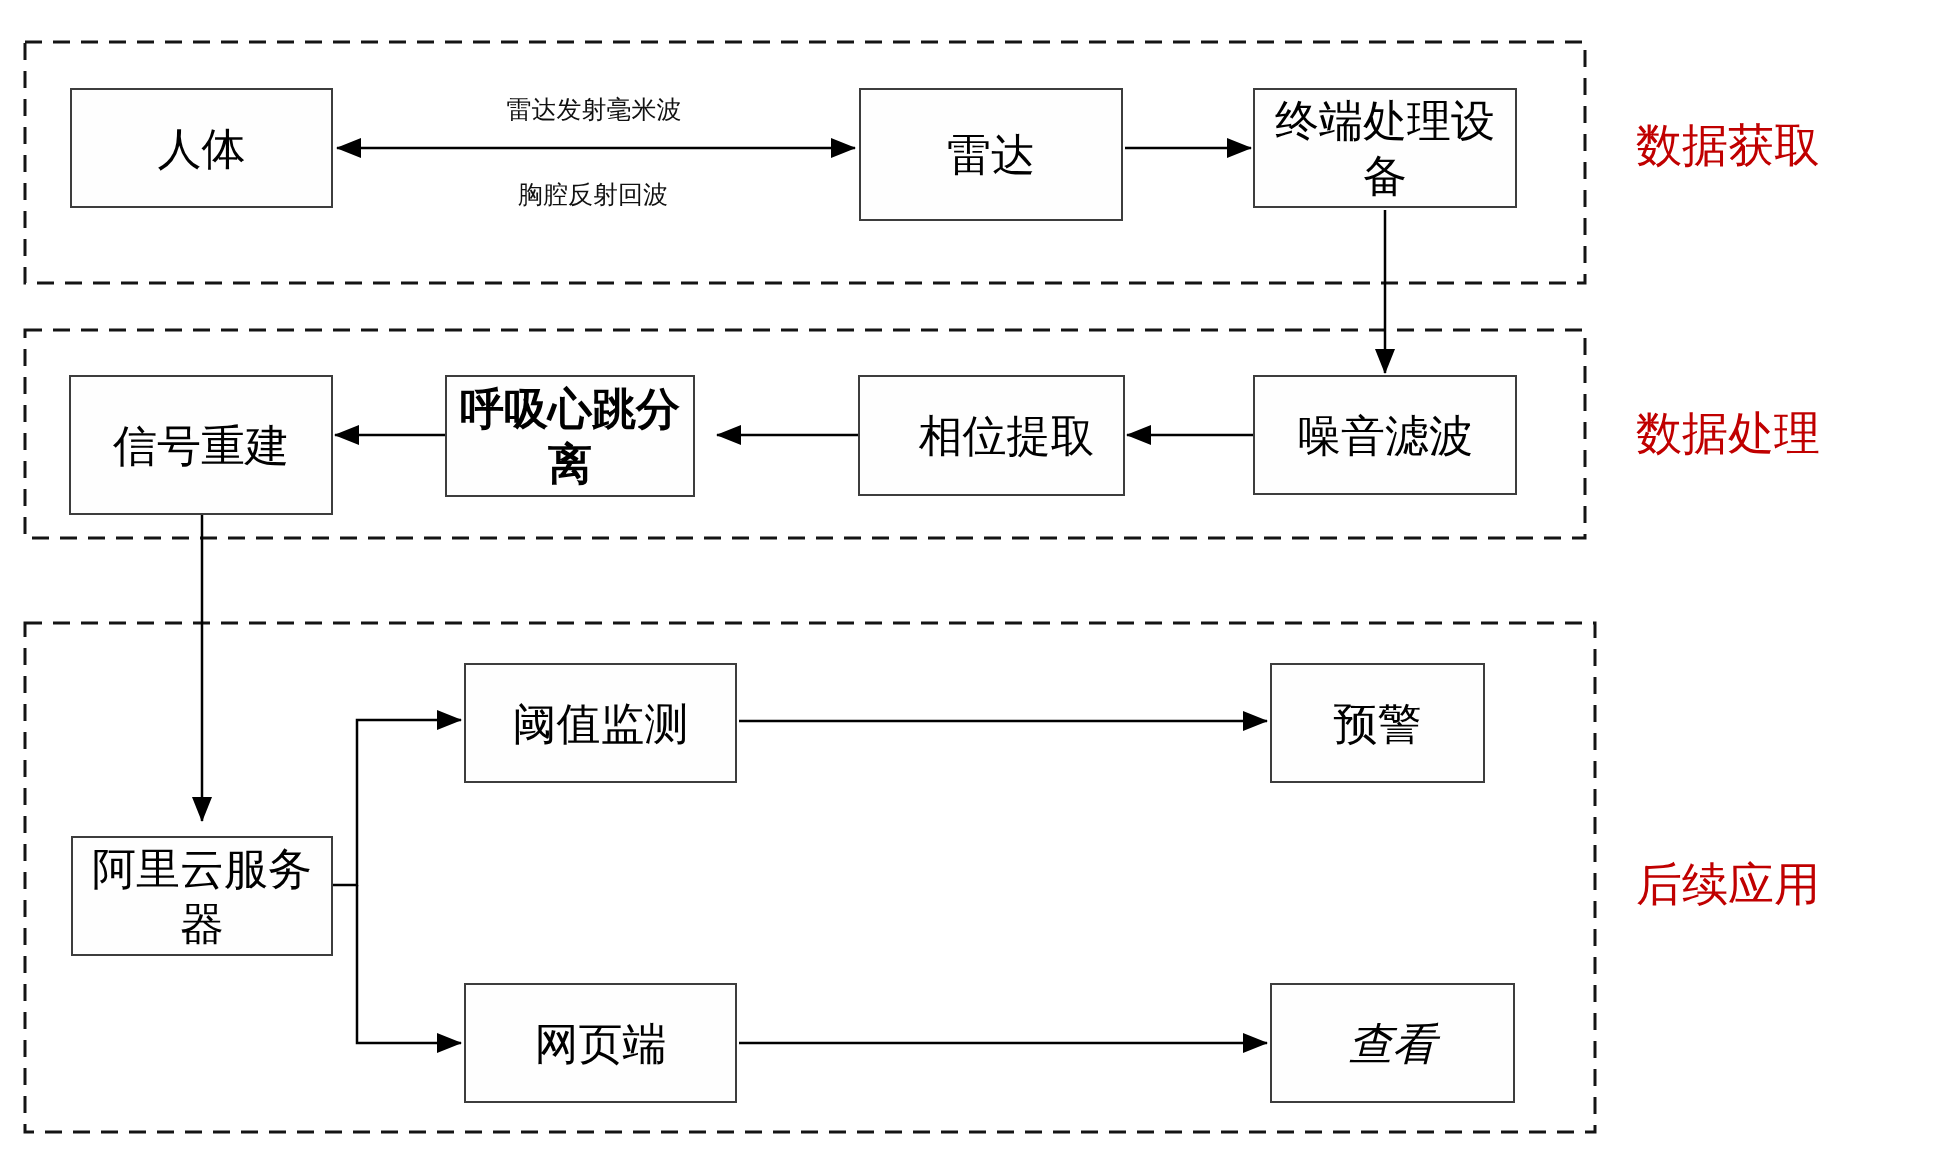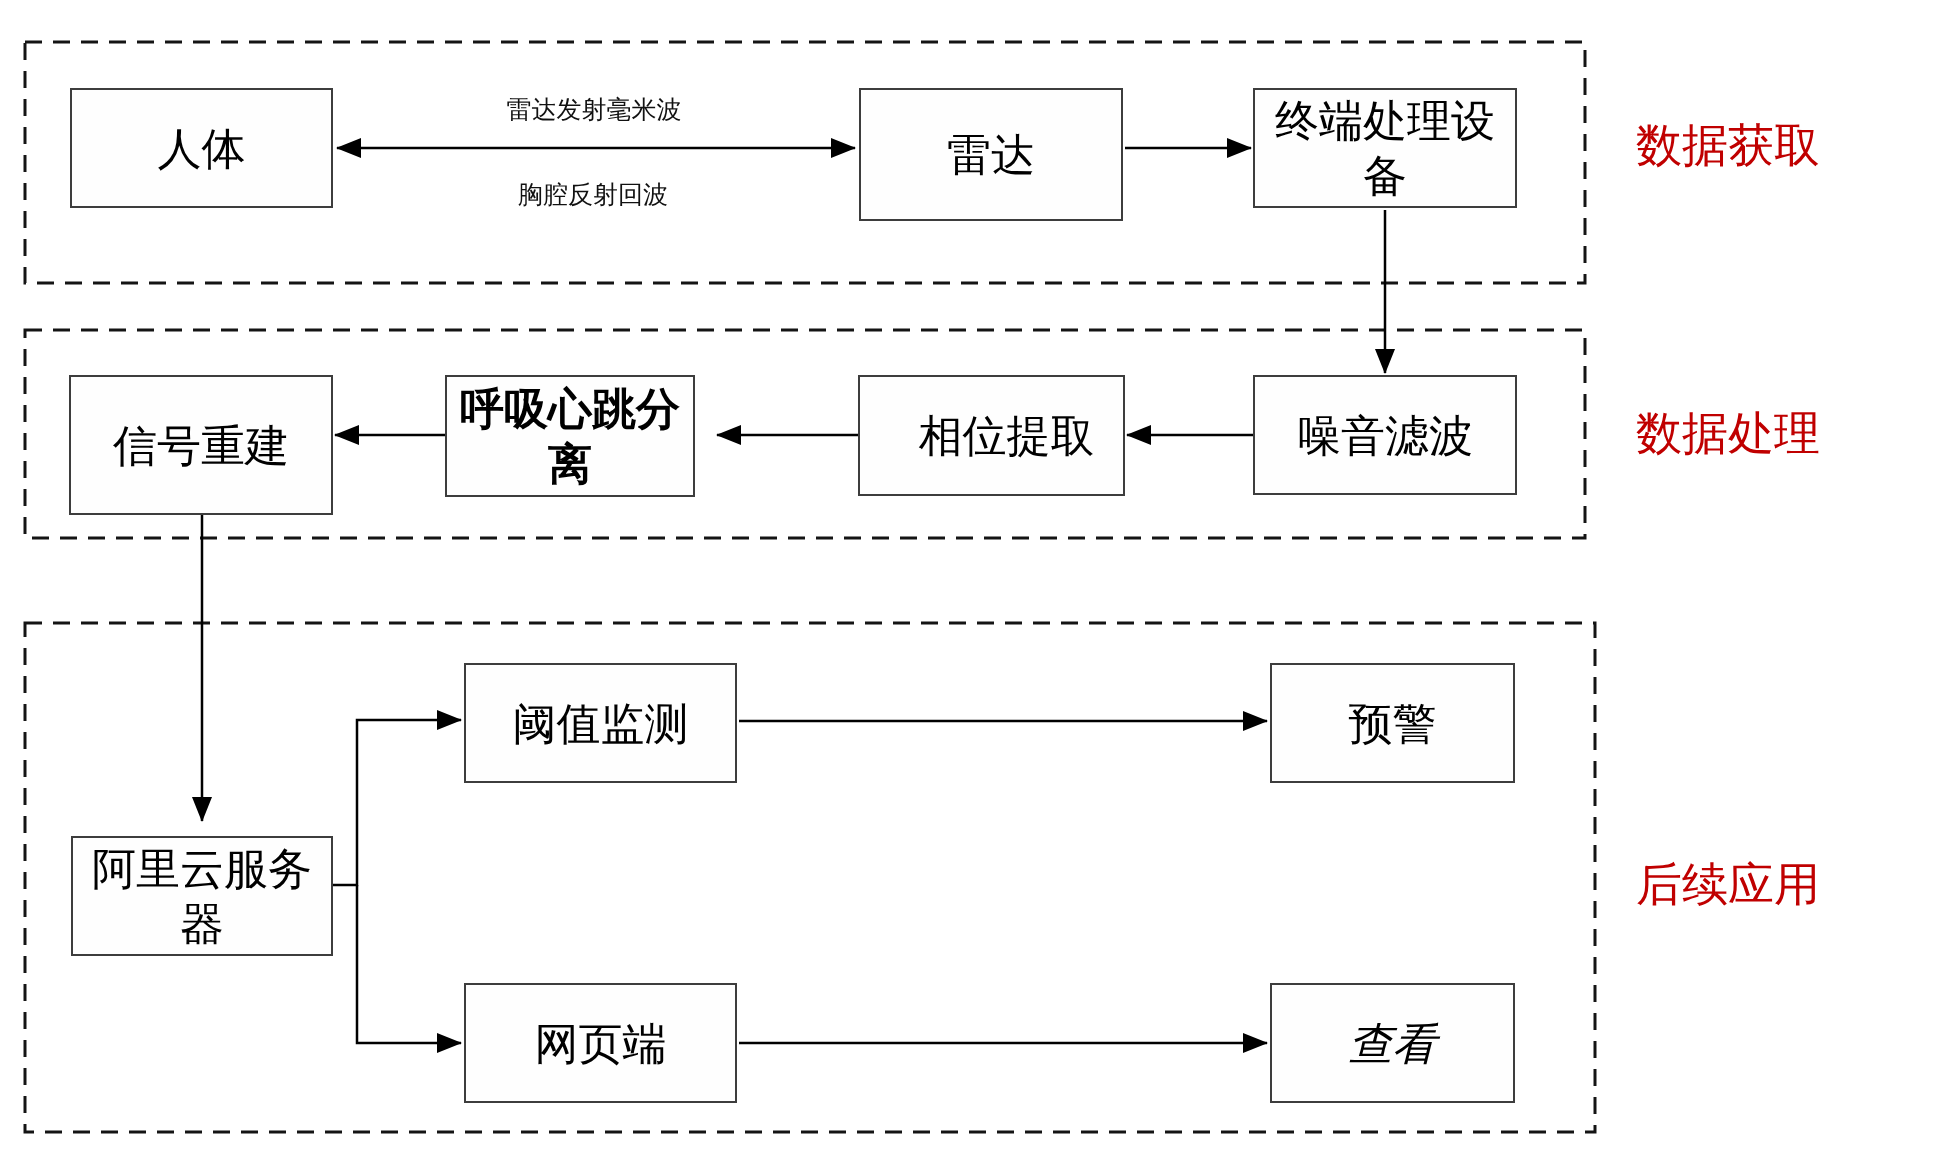--- a/index.html
+++ b/index.html
@@ -54,21 +54,21 @@
   
   #node-human            { left: 70px;   top: 88px;  width: 263px; height: 120px; }
   #node-radar            { left: 859px;  top: 88px;  width: 264px; height: 133px; }
   #node-terminal         { left: 1253px; top: 88px;  width: 264px; height: 120px; }
   #node-signal-rebuild   { left: 69px;   top: 375px; width: 264px; height: 140px; }
   #node-breath-heart-sep { left: 445px;  top: 375px; width: 250px; height: 122px; font-weight: bold; }
   #node-phase-extract    { left: 858px;  top: 375px; width: 267px; height: 121px; padding-left: 30px; }
   #node-noise-filter     { left: 1253px; top: 375px; width: 264px; height: 120px; }
   #node-aliyun-server    { left: 71px;   top: 824px; width: 262px; height: 120px; margin-top: 12px; }
   #node-threshold        { left: 464px;  top: 663px; width: 273px; height: 120px; }
-  #node-warning          { left: 1270px; top: 663px; width: 245px; height: 120px; }
+  #node-warning          { left: 1270px; top: 663px; width: 215px; height: 120px; }
   #node-web-client       { left: 464px;  top: 983px; width: 273px; height: 120px; }
   #node-view             { left: 1270px; top: 983px; width: 245px; height: 120px; font-style: italic; }
 
   
   #label-acquisition { left: 1636px; top: 122px; }
   #label-processing  { left: 1636px; top: 410px; }
   #label-application { left: 1636px; top: 861px; }
 
   
   #label-radar-emit { left: 505px; top: 97px;  width: 178px; }

